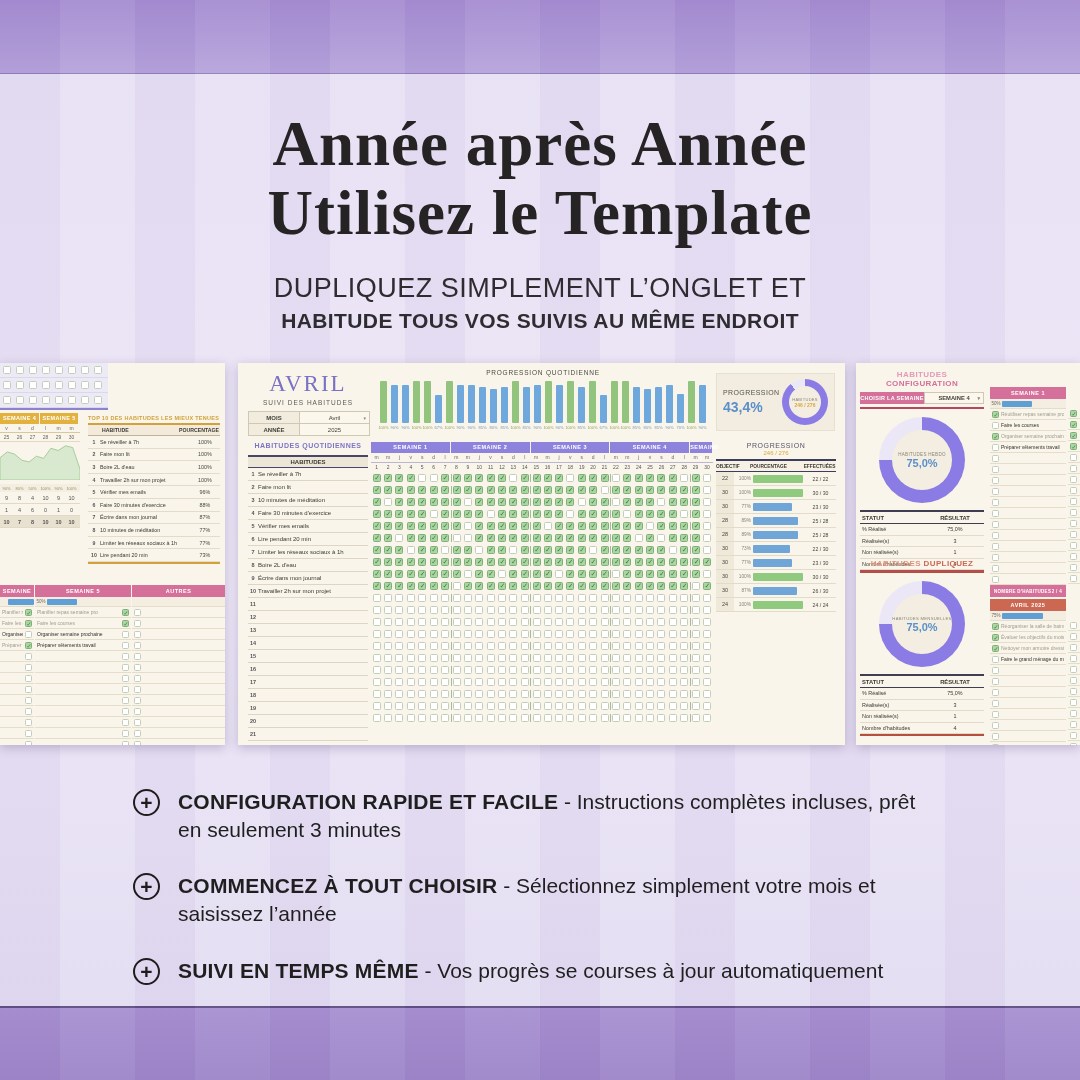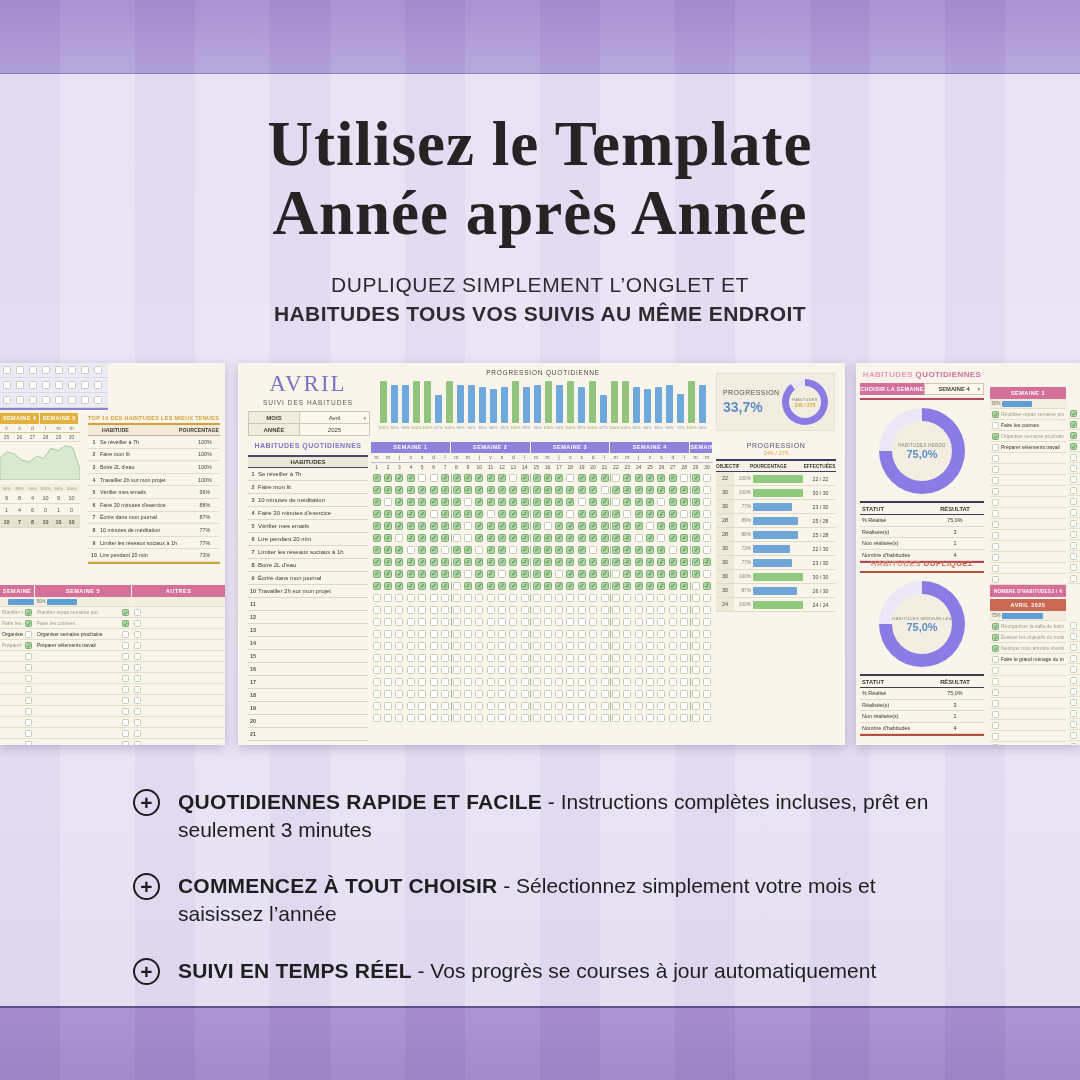--- a/index.html
+++ b/index.html
@@ -11,21 +11,21 @@
   .band-top{position:absolute;top:0;left:0;right:0;height:73px;
     background:linear-gradient(180deg,#a58cd1,#b5a3db);border-bottom:1px solid #8f7cb8;}
   .band-bottom{position:absolute;bottom:0;left:0;right:0;height:72px;
     background:linear-gradient(180deg,#a78fd1,#9d85c8);border-top:2px solid #5e4d82;}
 
   
   .title{position:absolute;top:110px;left:0;width:1080px;text-align:center;
     font-family:"Liberation Serif",serif;font-weight:bold;font-size:63px;line-height:1.1;
     color:#262324;letter-spacing:1px;}
   .subtitle{position:absolute;top:273px;left:0;width:1080px;text-align:center;color:#2e2c31;}
-  .subtitle .l1{font-size:21px;letter-spacing:.5px;}
+  .subtitle .l1{font-size:27px;letter-spacing:.5px;}
   .subtitle .l2{font-size:21px;font-weight:bold;letter-spacing:.4px;margin-top:5px;}
 
   
   .panel{position:absolute;top:363px;height:382px;background:#f9f5ea;
     box-shadow:0 3px 10px rgba(90,70,120,.3);overflow:hidden;}
   #panel-left{left:0;width:225px;}
   #panel-center{left:238px;width:607px;}
   #panel-right{left:856px;width:224px;}
   .abs{position:absolute;}
 
@@ -147,26 +147,26 @@
 </style>
 </head>
 <body>
 
 <div id="canvas">
   <div class="band-top"></div>
   <div class="band-bottom"></div>
   <div id="streaks"></div>
 
   <div class="title">
+    <div>Année après Année</div>
     <div>Utilisez le Template</div>
-    <div>Année après Année</div>
   </div>
   <div class="subtitle">
     <div class="l1">DUPLIQUEZ SIMPLEMENT L’ONGLET ET</div>
-    <div class="l2">HABITUDES TOUS VOS SUIVIS AU MÊME ENDROIT</div>
+    <div class="l2">HABITUDE TOUS VOS SUIVIS AU MÊME ENDROIT</div>
   </div>
 
   <div class="panel" id="panel-left">
     <div class="abs" style="left:0;top:0;width:108px;border-bottom:2px solid #8c82cd;">
         <div class="mini-row">
           <span class="mini-slot">
             <span class="cb"></span>
           </span>
           <span class="mini-slot">
             <span class="cb"></span>
@@ -685,21 +685,21 @@
           <span class="bar-lab lb">85%</span>
           <span class="bar-lab lb">90%</span>
           <span class="bar-lab lb">70%</span>
           <span class="bar-lab lg">100%</span>
           <span class="bar-lab lb">90%</span>
         </div>
     </div>
     <div class="abs prog-box" style="left:478px;top:10px;width:119px;height:58px;">
       <div>
         <div class="prog-label">PROGRESSION</div>
-        <div class="prog-value">33,7%</div>
+        <div class="prog-value">43,4%</div>
       </div>
       <div class="donut" style="width: 46px; height: 46px; background: conic-gradient(rgb(139, 123, 228) 0deg, rgb(139, 123, 228) 321.12deg, rgb(236, 231, 246) 321.12deg, rgb(236, 231, 246) 360deg);">
         <div class="hole" style="inset:7px;">
           <span class="donut-lab" style="font-size:4px;">HABITUDES</span>
           <span class="donut-val-gold" style="font-size:5px;">246 / 276</span>
         </div>
       </div>
     </div>
 
     <div class="abs" style="left:10px;top:79px;width:120px;">
@@ -2890,21 +2890,21 @@
             </span>
             <span class="pt-done">24 / 24</span>
           </div>
         </div>
     </div>
   </div>
 
   <div class="panel" id="panel-right">
     <div class="abs" style="left:4px;top:7px;width:124px;">
       <div class="rsec-title">
-        <span style="color:#e49ab8;">HABITUDES </span><span style="color:#d4709a;">QUOTIDIENNES</span>
+        <span style="color:#e49ab8;">HABITUDES </span><span style="color:#d4709a;">CONFIGURATION</span>
       </div>
       <div style="display:flex;margin-top:4px;border-bottom:2px solid #b3485f;padding-bottom:3px;">
         <div class="choose-btn" style="width:64px;">CHOISIR LA SEMAINE</div>
         <div class="week-select" style="flex:1;"><span>SEMAINE 4</span><span class="caret">▾</span></div>
       </div>
       <div class="donut" style="width: 86px; height: 86px; margin: 8px auto 0px; background: conic-gradient(rgb(139, 123, 228) 0deg, rgb(139, 123, 228) 270deg, rgb(236, 231, 246) 270deg, rgb(236, 231, 246) 360deg);">
         <div class="hole" style="inset:13px;">
           <span class="donut-lab" style="font-size:4.5px;">HABITUDES HEBDO</span>
           <span class="donut-val-blue" style="font-size:11px;">75,0%</span>
         </div>
@@ -3189,24 +3189,24 @@
         </div>
         <div class="cl-row" style="border-bottom: 1px solid rgb(228, 221, 202);">
           <span class="cb"></span>
         </div>
       </div>
   </div>
 
   <div class="bullets">
     <div class="bullet">
       <div class="plus-circle">+</div>
-      <div class="bullet-text"><b>QUOTIDIENNES RAPIDE ET FACILE</b><span> - Instructions complètes incluses, prêt en seulement 3 minutes</span></div>
+      <div class="bullet-text"><b>CONFIGURATION RAPIDE ET FACILE</b><span> - Instructions complètes incluses, prêt en seulement 3 minutes</span></div>
     </div>
     <div class="bullet">
       <div class="plus-circle">+</div>
       <div class="bullet-text"><b>COMMENCEZ À TOUT CHOISIR</b><span> - Sélectionnez simplement votre mois et saisissez l’année</span></div>
     </div>
     <div class="bullet">
       <div class="plus-circle">+</div>
-      <div class="bullet-text"><b>SUIVI EN TEMPS RÉEL</b><span> - Vos progrès se courses à jour automatiquement</span></div>
+      <div class="bullet-text"><b>SUIVI EN TEMPS MÊME</b><span> - Vos progrès se courses à jour automatiquement</span></div>
     </div>
   </div>
 </div>
 
 </body></html>

